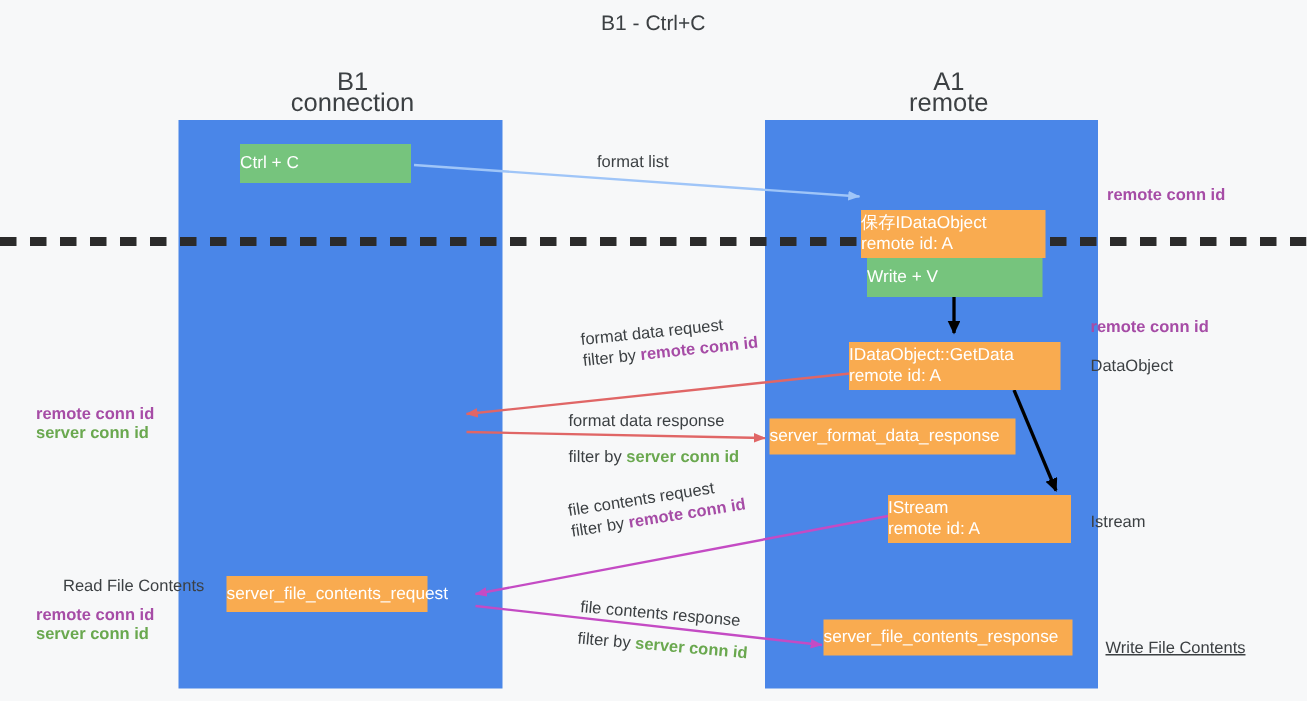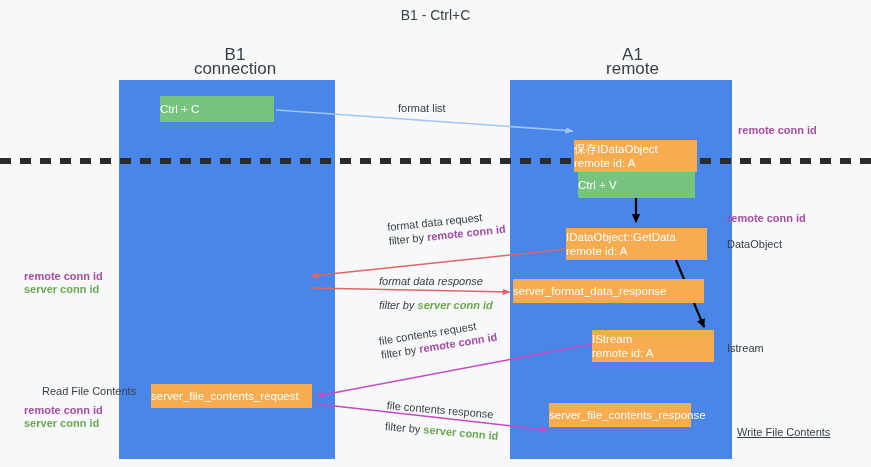--- a/index.html
+++ b/index.html
@@ -104,54 +104,54 @@
   <div class="node green" style="left:160px;top:96px;width:114px;height:26px;">
     <span>Ctrl + C</span>
   </div>
 
   <div class="node orange" style="left:574px;top:116px;width:123px;height:32px;margin-top:24px;">
     <span>保存IDataObject</span>
     <span class="l2">remote id: A</span>
   </div>
 
   <div class="node green" style="left:578px;top:172px;width:117px;height:26px;">
-    <span>Ctrl + V</span>
+    <span>Write + V</span>
   </div>
 
   <div class="node orange" style="left:566px;top:228px;width:141px;height:32px;">
     <span>IDataObject::GetData</span>
     <span class="l2">remote id: A</span>
   </div>
 
 
-  <div class="node orange" style="left:513px;top:279px;width:191px;height:24px;">
+  <div class="node orange" style="left:513px;top:279px;width:164px;height:24px;">
     <span>server_format_data_response</span>
   </div>
 
   <div class="node orange" style="left:592px;top:330px;width:122px;height:32px;">
     <span>IStream</span>
     <span class="l2">remote id: A</span>
   </div>
 
-  <div class="node orange" style="left:151px;top:384px;width:161px;height:24px;">
+  <div class="node orange" style="left:151px;top:384px;width:134px;height:24px;">
     <span>server_file_contents_request</span>
   </div>
 
-  <div class="node orange" style="left:549px;top:403px;width:142px;height:24px;">
+  <div class="node orange" style="left:549px;top:413px;width:166px;height:24px;">
     <span>server_file_contents_response</span>
   </div>
 
   <div class="lbl" style="left:398px;top:101px;">format list</div>
 
   <div class="lbl rot-up" style="left:388px;top:220px;transform:rotate(-6deg);">
     <div>format data request</div>
     <div><span>filter by </span><span class="inl-purple">remote conn id</span></div>
   </div>
 
-  <div class="lbl" style="left:379px;top:274px;font-style:italic;">
+  <div class="lbl" style="left:379px;top:274px;">
     <div>format data response</div>
     <div style="margin-top:10px;"><span>filter by </span><span class="inl-green">server conn id</span></div>
   </div>
 
   <div class="lbl rot-up" style="left:380px;top:334px;transform:rotate(-9deg);">
     <div>file contents request</div>
     <div><span>filter by </span><span class="inl-purple">remote conn id</span></div>
   </div>
 
   <div class="lbl rot-dn" style="left:386px;top:398px;transform:rotate(5deg);">

